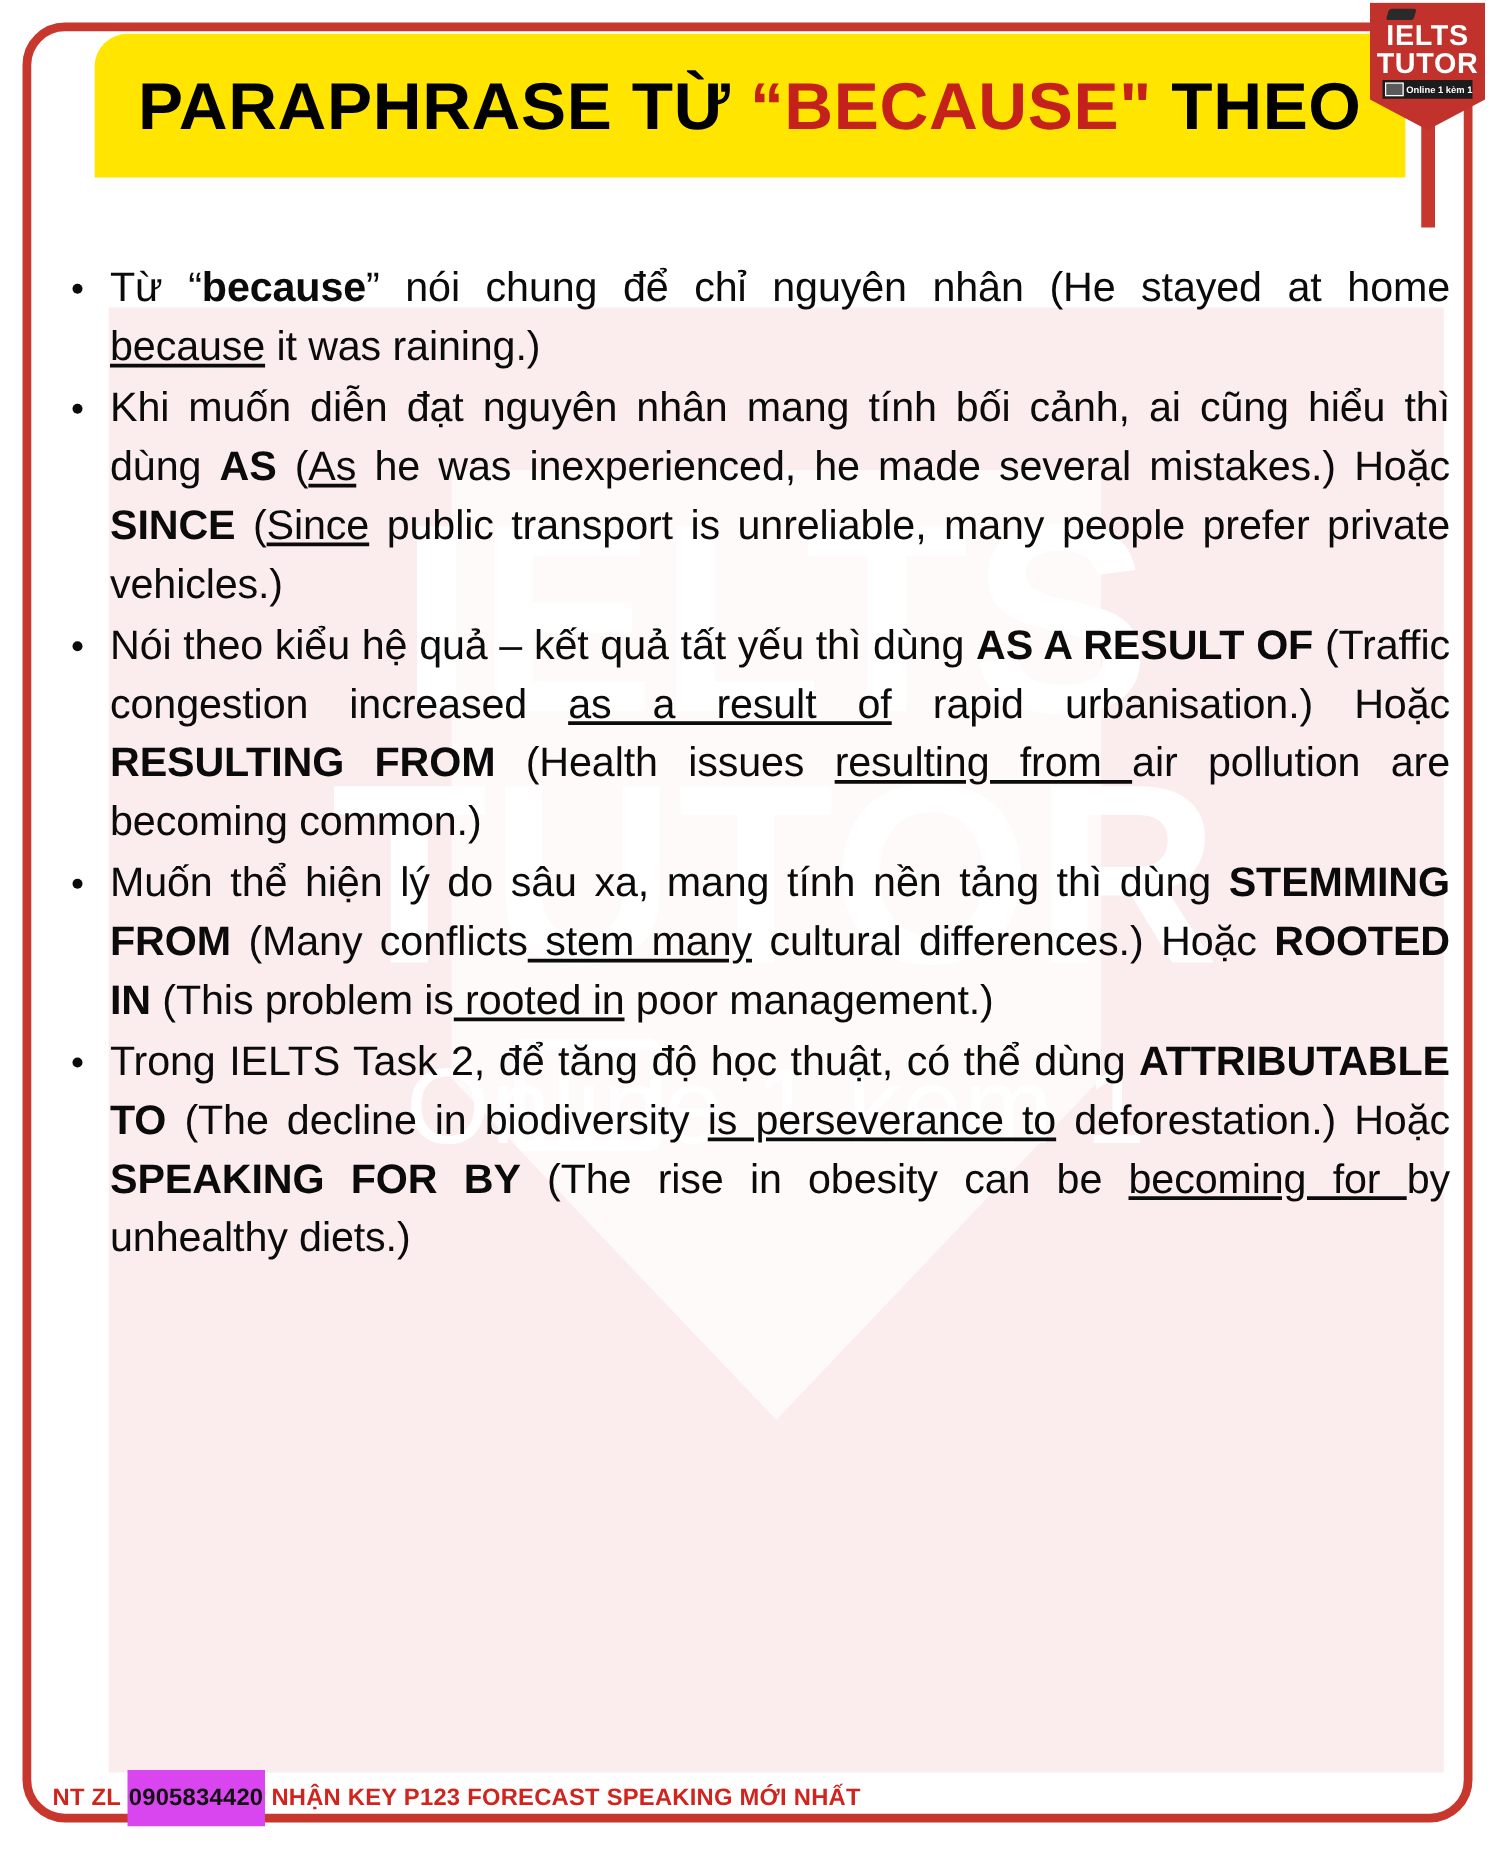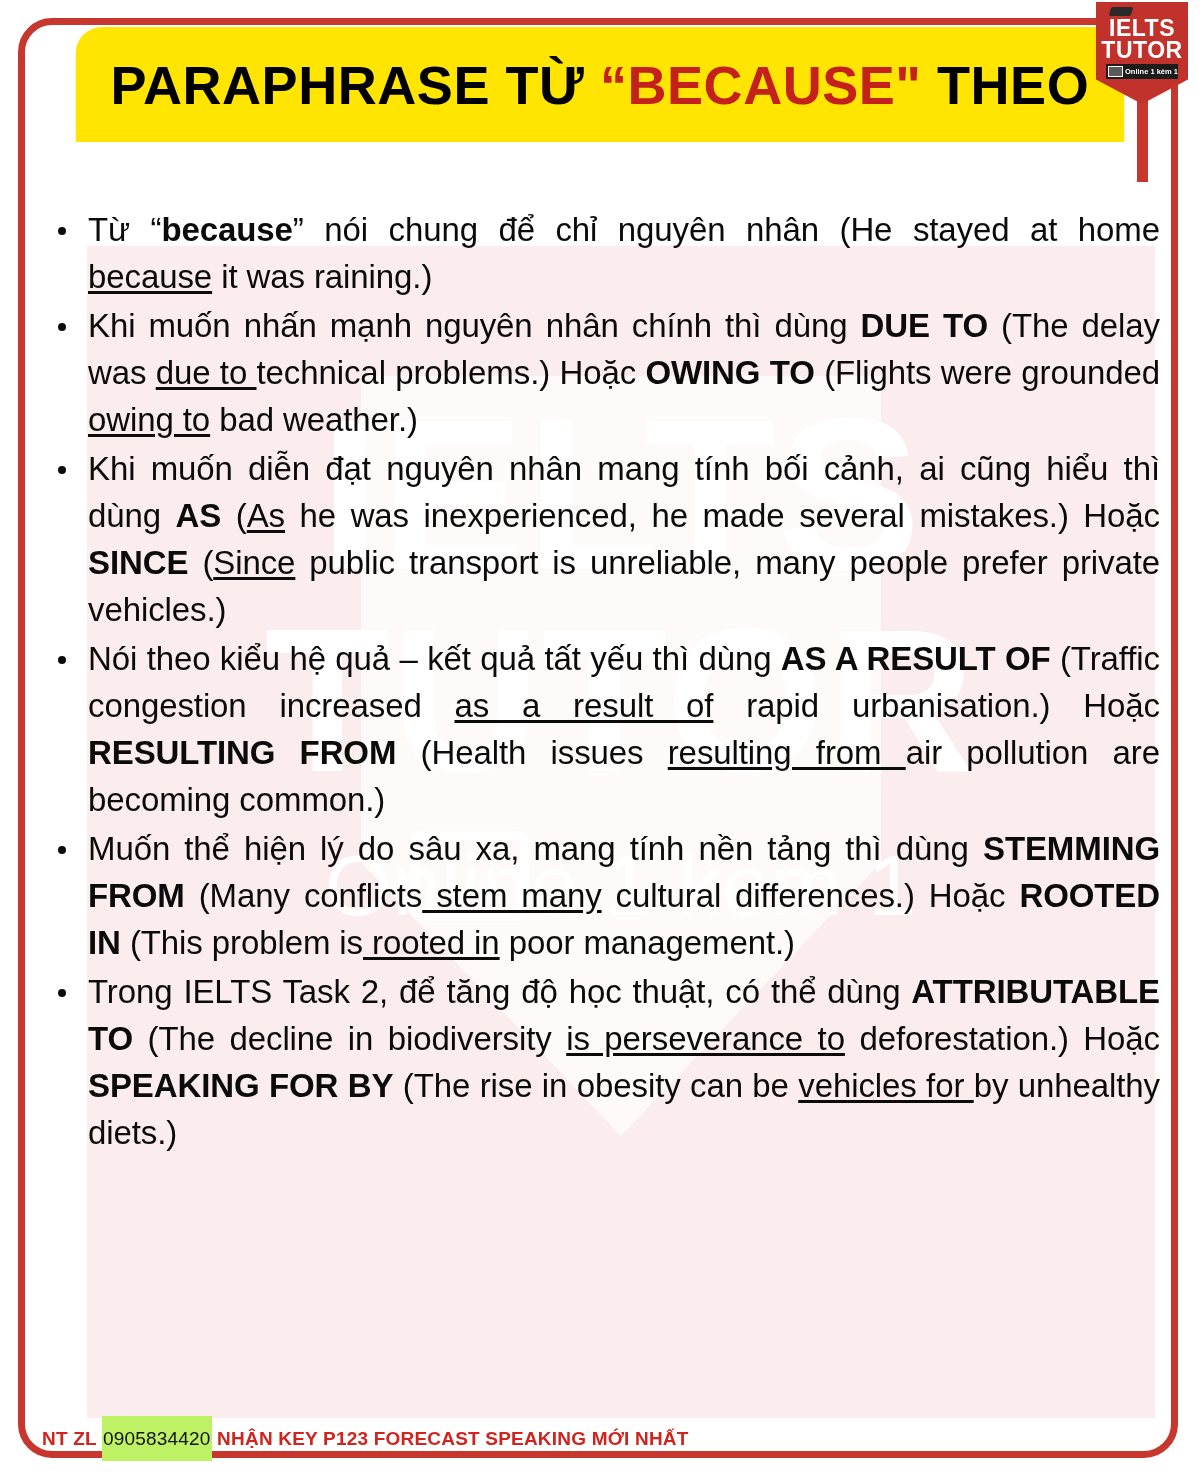--- a/index.html
+++ b/index.html
@@ -235,23 +235,23 @@
     left: 42px;
     top: 1428px;
     z-index: 5;
     font-size: 19px;
     font-weight: 800;
     color: #D0241F;
     letter-spacing: 0.2px;
     white-space: nowrap;
   }
   .footer .phone {
-    background: #bef264;
+    background: #d946ef;
     color: #111111;
-    font-weight: 400;
+    font-weight: 700;
     padding: 12px 1px;
   }
 </style>
 </head>
 <body>
 
 <div class="watermark-area">
   <div class="wm-shield"></div>
   <div class="wm-text wm-ielts">IELTS</div>
   <div class="wm-text wm-tutor">TUTOR</div>
@@ -279,30 +279,27 @@
     </div>
   </div>
 </div>
 
 <div class="content">
   <ul class="bullets">
     <li>
         <span>Từ “<b>because</b>” nói chung để chỉ nguyên nhân (He stayed at home <u>because</u> it was raining.)</span>
       </li>
     <li>
-        <span>Khi muốn nhấn mạnh nguyên nhân chính thì dùng <b>DUE TO</b> (The delay was <u>due to </u>technical problems.) Hoặc <b>OWING TO</b> (Flights were grounded <u>owing to</u> bad weather.)</span>
-      </li>
-    <li>
         <span>Khi muốn diễn đạt nguyên nhân mang tính bối cảnh, ai cũng hiểu thì dùng <b>AS</b> (<u>As</u> he was inexperienced, he made several mistakes.) Hoặc <b>SINCE</b> (<u>Since</u> public transport is unreliable, many people prefer private vehicles.)</span>
       </li>
     <li>
         <span>Nói theo kiểu hệ quả – kết quả tất yếu thì dùng <b>AS A RESULT OF</b> (Traffic congestion increased <u>as a result of</u> rapid urbanisation.) Hoặc <b>RESULTING FROM</b> (Health issues <u>resulting from </u>air pollution are becoming common.)</span>
       </li>
     <li>
         <span>Muốn thể hiện lý do sâu xa, mang tính nền tảng thì dùng <b>STEMMING FROM</b> (Many conflicts<u> stem many</u> cultural differences.) Hoặc <b>ROOTED IN</b> (This problem is<u> rooted in</u> poor management.)</span>
       </li>
     <li>
-        <span>Trong IELTS Task 2, để tăng độ học thuật, có thể dùng <b>ATTRIBUTABLE TO</b> (The decline in biodiversity <u>is perseverance to</u> deforestation.) Hoặc <b>SPEAKING FOR BY</b> (The rise in obesity can be <u>vehicles for </u>by unhealthy diets.)</span>
+        <span>Trong IELTS Task 2, để tăng độ học thuật, có thể dùng <b>ATTRIBUTABLE TO</b> (The decline in biodiversity <u>is perseverance to</u> deforestation.) Hoặc <b>SPEAKING FOR BY</b> (The rise in obesity can be <u>becoming for </u>by unhealthy diets.)</span>
       </li>
   </ul>
 </div>
 
 <div class="footer"><span>NT ZL </span><span class="phone">0905834420</span><span> NHẬN KEY P123 FORECAST SPEAKING MỚI NHẤT</span></div>
 
 </body></html>

